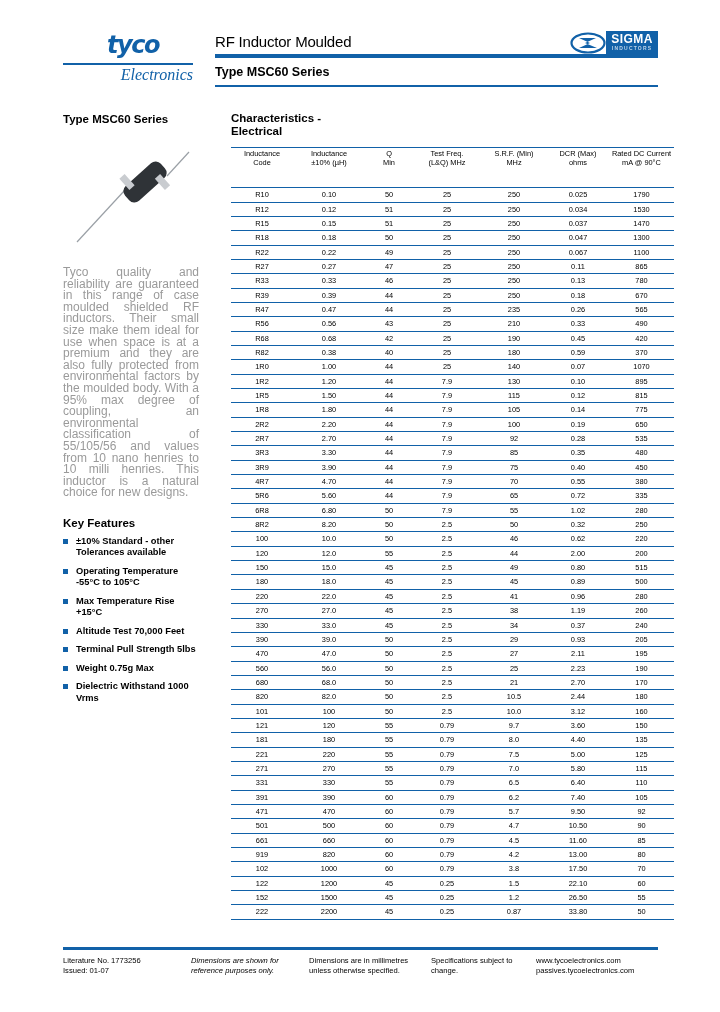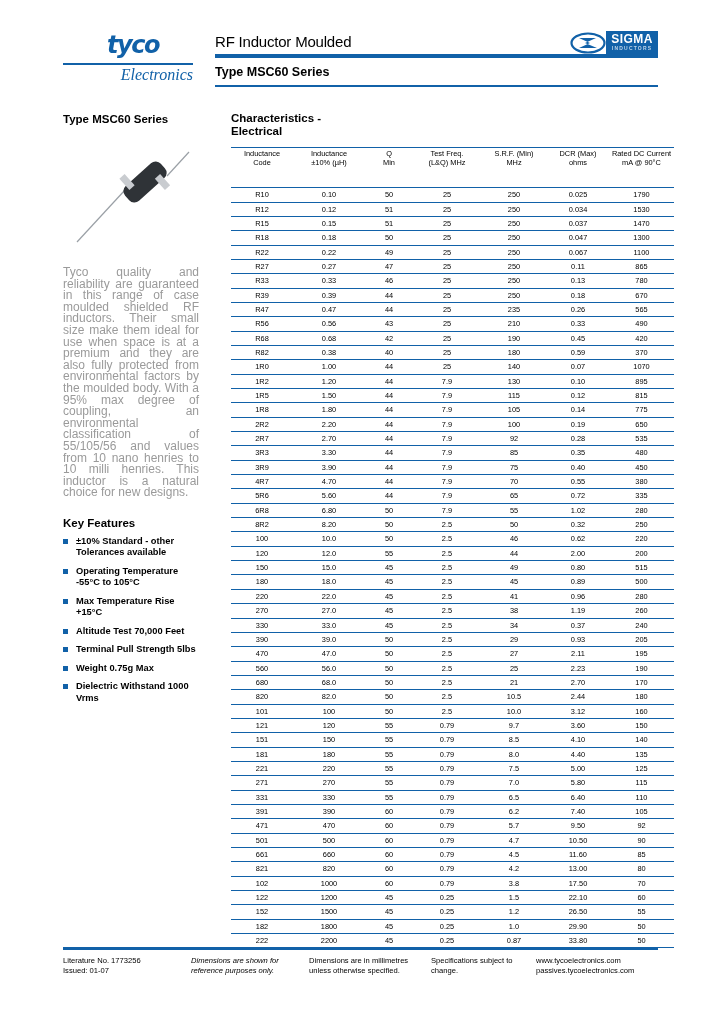--- a/index.html
+++ b/index.html
@@ -724,29 +724,20 @@
           <tr>
             <td>121</td>
             <td>120</td>
             <td>55</td>
             <td>0.79</td>
             <td>9.7</td>
             <td>3.60</td>
             <td>150</td>
           </tr>
           <tr>
-            <td>151</td>
-            <td>150</td>
-            <td>55</td>
-            <td>0.79</td>
-            <td>8.5</td>
-            <td>4.10</td>
-            <td>140</td>
-          </tr>
-          <tr>
             <td>181</td>
             <td>180</td>
             <td>55</td>
             <td>0.79</td>
             <td>8.0</td>
             <td>4.40</td>
             <td>135</td>
           </tr>
           <tr>
             <td>221</td>
@@ -805,21 +796,21 @@
           <tr>
             <td>661</td>
             <td>660</td>
             <td>60</td>
             <td>0.79</td>
             <td>4.5</td>
             <td>11.60</td>
             <td>85</td>
           </tr>
           <tr>
-            <td>821</td>
+            <td>919</td>
             <td>820</td>
             <td>60</td>
             <td>0.79</td>
             <td>4.2</td>
             <td>13.00</td>
             <td>80</td>
           </tr>
           <tr>
             <td>102</td>
             <td>1000</td>
@@ -839,29 +830,20 @@
             <td>60</td>
           </tr>
           <tr>
             <td>152</td>
             <td>1500</td>
             <td>45</td>
             <td>0.25</td>
             <td>1.2</td>
             <td>26.50</td>
             <td>55</td>
-          </tr>
-          <tr>
-            <td>182</td>
-            <td>1800</td>
-            <td>45</td>
-            <td>0.25</td>
-            <td>1.0</td>
-            <td>29.90</td>
-            <td>50</td>
           </tr>
           <tr>
             <td>222</td>
             <td>2200</td>
             <td>45</td>
             <td>0.25</td>
             <td>0.87</td>
             <td>33.80</td>
             <td>50</td>
           </tr>

